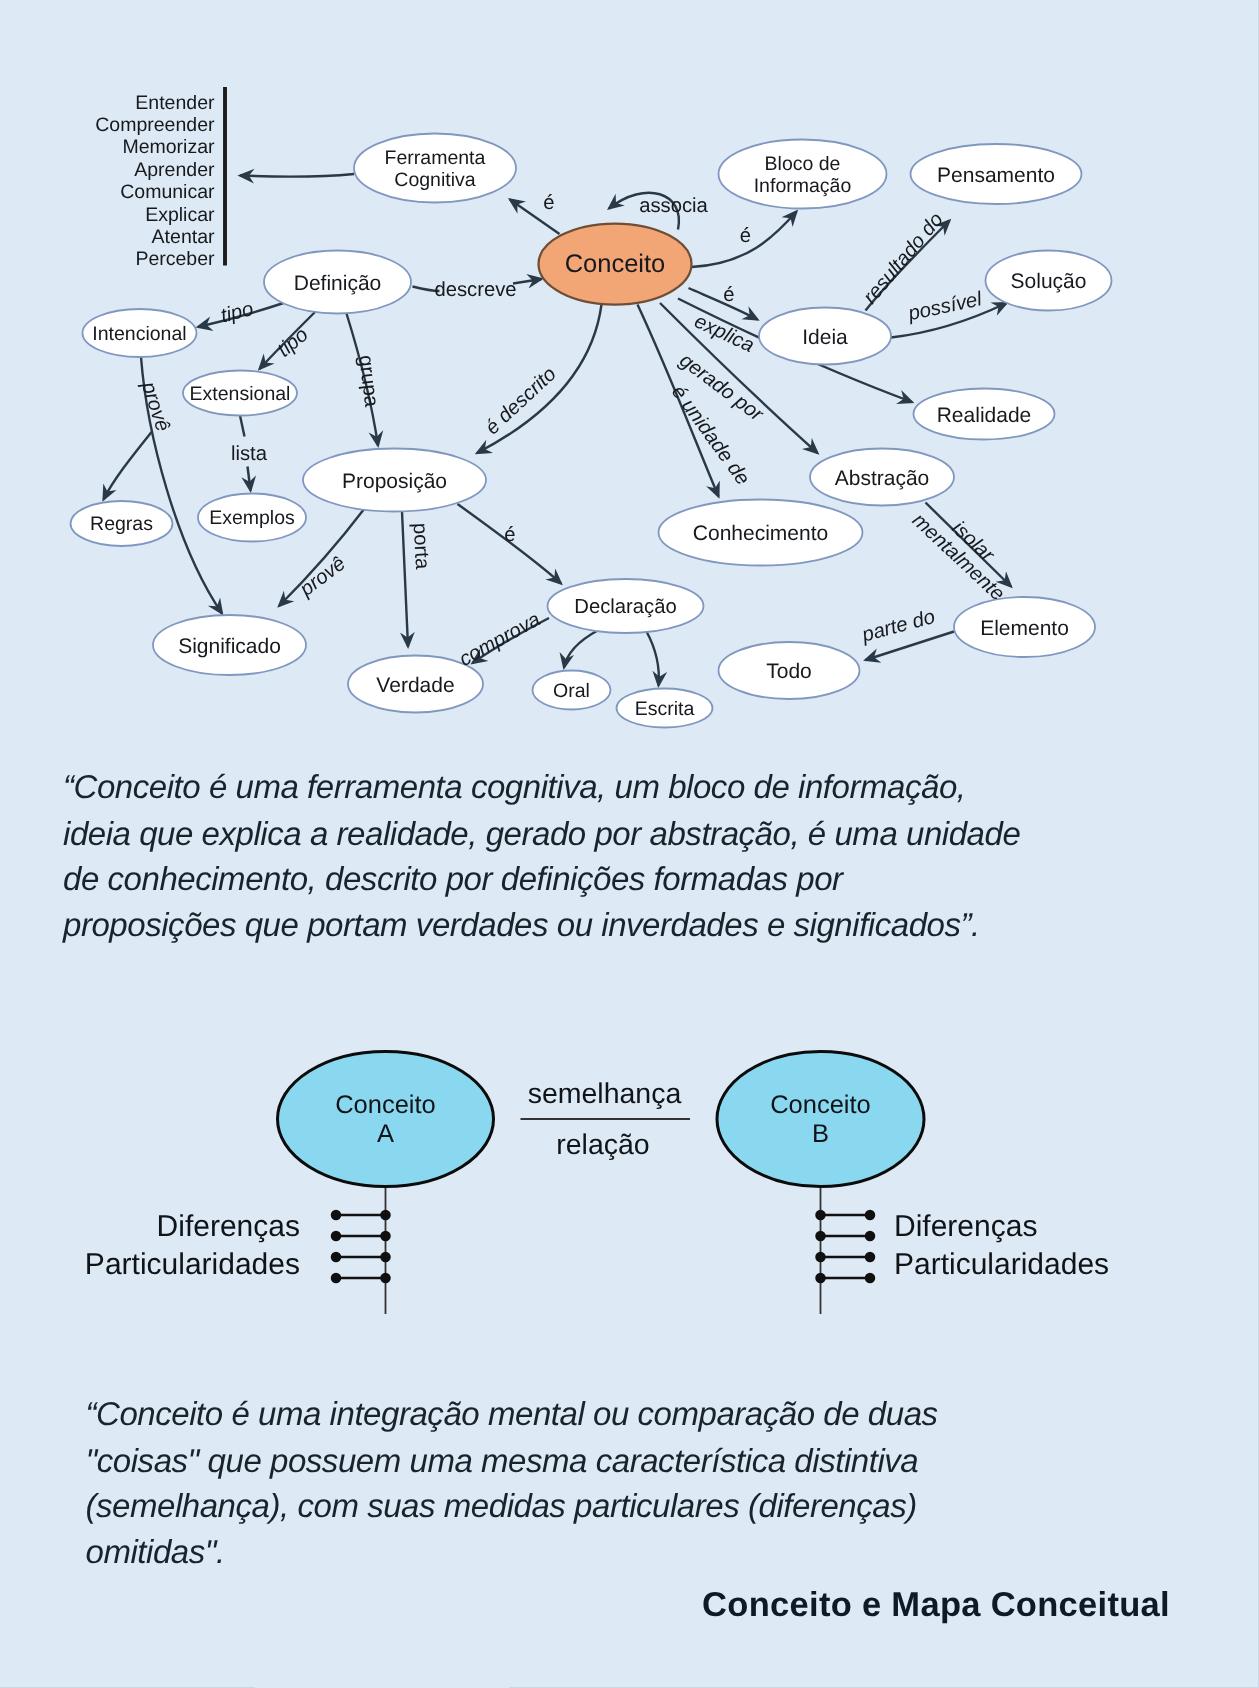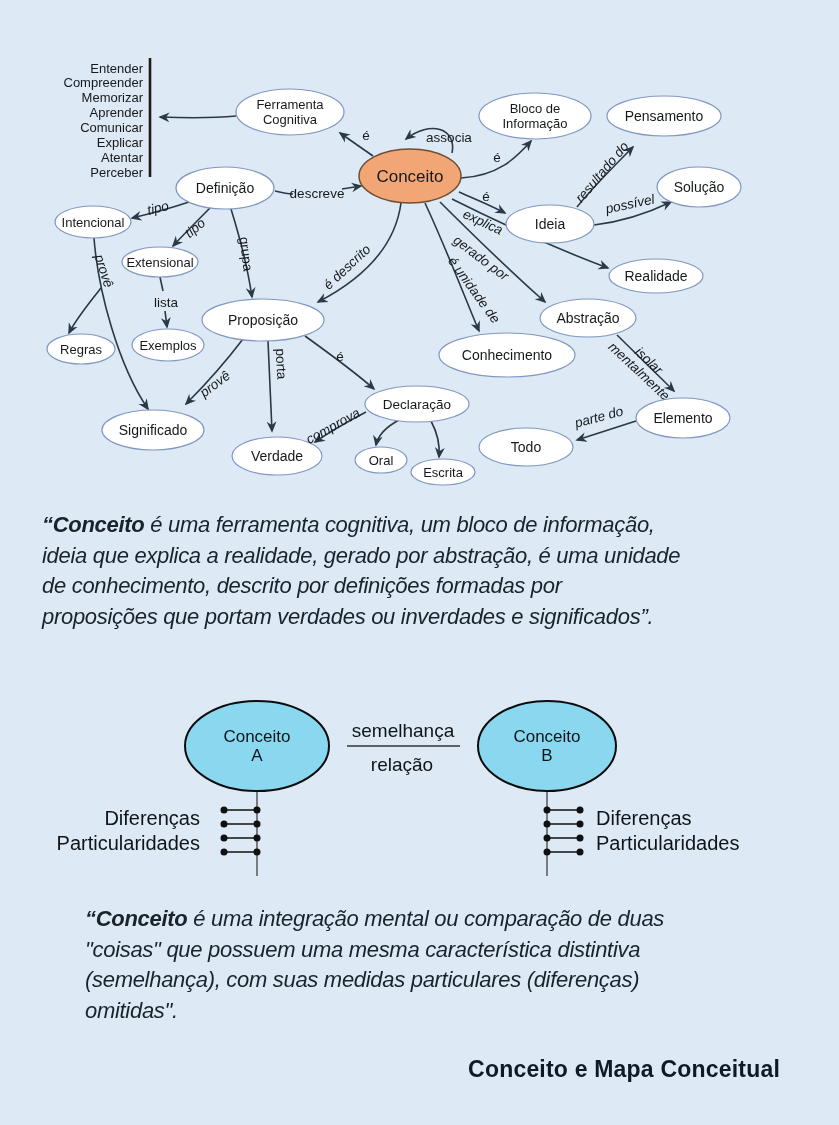--- a/index.html
+++ b/index.html
@@ -6,23 +6,23 @@
   .page{
     position:relative;width:839px;height:1125px;margin:0 auto;
     background:#dde9f4;overflow:hidden;
     font-family:"Liberation Sans",sans-serif;color:#16202b;
   }
   svg.overlay{position:absolute;left:0;top:0;display:block;}
   .quote{
     position:absolute;white-space:pre-line;font-style:italic;
     font-size:22px;line-height:30.5px;color:#1a232c;letter-spacing:-0.3px;
   }
-  .quote .lead{font-weight:bold;}
+  .quote .lead{font-weight:normal;}
   .quote1{left:42px;top:510px;width:780px;}
-  .quote2{left:57px;top:904px;width:720px;margin-left:28px;}
+  .quote2{left:57px;top:928px;width:720px;}
   .footer-title{
     position:absolute;top:1056px;right:59px;
     font-weight:bold;font-size:23px;color:#0e1a26;letter-spacing:0.2px;
   }
 </style>
 </head>
 <body>
 
 <div class="page">
 

